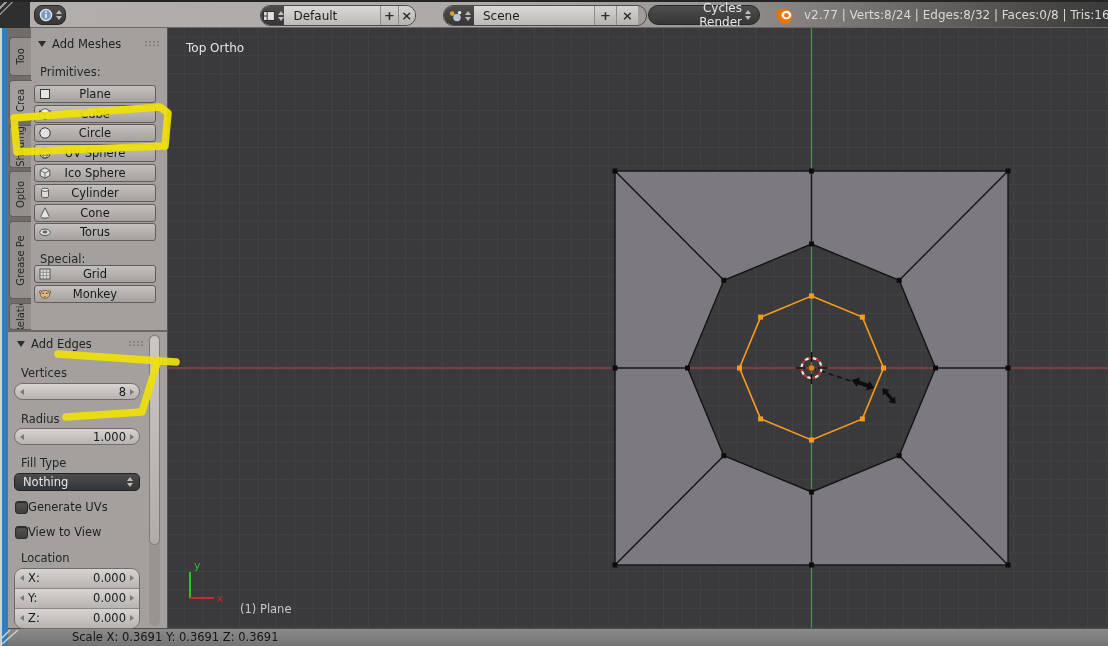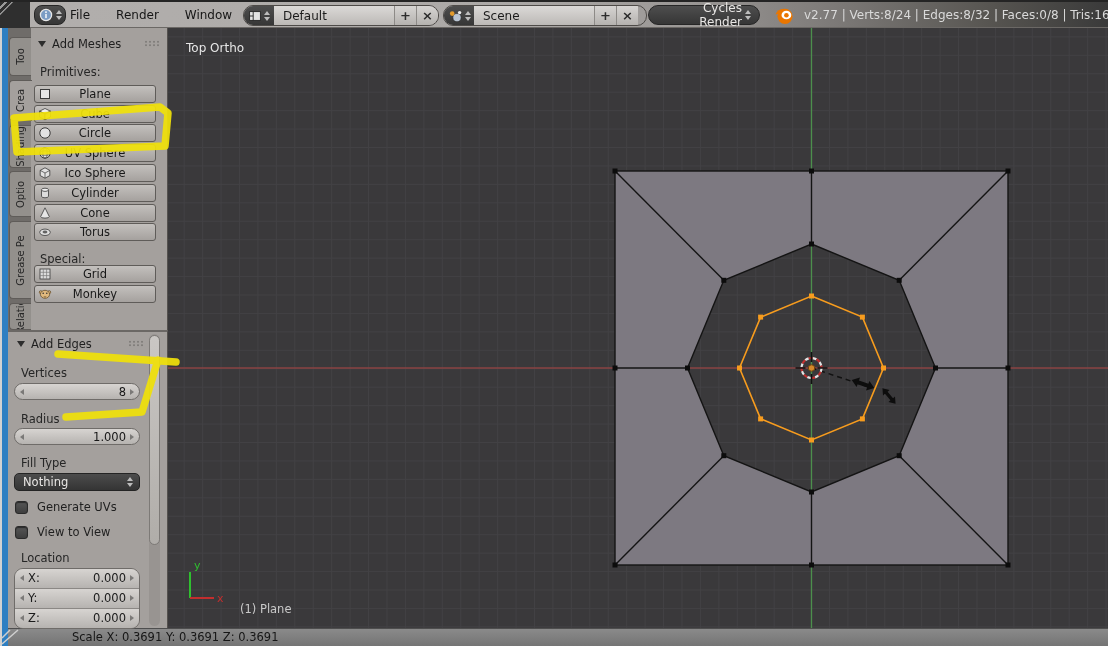--- a/index.html
+++ b/index.html
@@ -56,21 +56,21 @@
     background:linear-gradient(#d7d4d1,#b6b3b0);border:1px solid #6f6c69;box-sizing:border-box;
     display:flex;align-items:center;}
   .slider .val{position:absolute;right:13px;font-size:11.5px;color:#171717;}
   .arr-l{position:absolute;left:5px;width:0;height:0;border-top:3.5px solid transparent;border-bottom:3.5px solid transparent;border-right:4px solid rgba(30,30,30,.45);}
   .arr-r{position:absolute;right:5px;width:0;height:0;border-top:3.5px solid transparent;border-bottom:3.5px solid transparent;border-left:4px solid rgba(30,30,30,.45);}
   .ddark{position:absolute;left:6px;width:126px;height:18px;border-radius:5px;cursor:pointer;
     background:linear-gradient(#4c4c4c,#343434);border:1px solid #242424;box-sizing:border-box;
     display:flex;align-items:center;}
   .ddark .val{margin-left:8px;color:#e9e7e5;font-size:11.5px;}
   .ddark .updn{position:absolute;right:6px;}
-  .chkrow{position:absolute;left:7px;display:flex;align-items:center;gap:9px;cursor:pointer;}
+  .chkrow{position:absolute;left:7px;display:flex;align-items:center;cursor:pointer;}
   .chk{width:13px;height:13px;border-radius:3px;background:linear-gradient(#565656,#3e3e3e);
     border:1px solid #2a2a2a;box-shadow:inset 0 1px 1px rgba(0,0,0,.5);box-sizing:border-box;}
   .chkrow .lbl{font-size:11.5px;color:#1f1f1f;}
   .vecgroup{position:absolute;left:6px;width:126px;border:1px solid #6f6c69;border-radius:9px;overflow:hidden;box-sizing:border-box;}
   .vecrow{position:relative;height:19px;background:linear-gradient(#d7d4d1,#b6b3b0);cursor:pointer;}
   .vecrow + .vecrow{border-top:1px solid #8b8885;}
   .vecrow .ax{position:absolute;left:13px;line-height:18px;font-size:11.5px;color:#1b1b1b;}
   .vecrow .val{position:absolute;right:13px;line-height:18px;font-size:11.5px;color:#1b1b1b;}
   .scrollbar{position:absolute;left:141px;top:2px;width:11px;height:292px;border-radius:5.5px;background:rgba(0,0,0,.07);}
   .scrollthumb{position:absolute;left:0;top:1px;width:11px;height:210px;border-radius:5.5px;cursor:pointer;
@@ -106,28 +106,22 @@
         <circle cx="7" cy="7" r="5.6" fill="#7a9cc4" stroke="#e8e8e8" stroke-width="1.3"></circle>
         <rect x="6.3" y="5.9" width="1.4" height="4.2" fill="#ffffff"></rect>
         <circle cx="7" cy="4.1" r="0.95" fill="#ffffff"></circle>
       </svg>
       <span class="updn">
           <i class="u"></i>
           <i class="d"></i>
         </span>
     </div>
 
-    <div class="menu-row">
-      <span class="menu-item">File</span>
-      <span class="menu-item">Render</span>
-      <span class="menu-item">Window</span>
-      <span class="menu-item">Help</span>
-    </div>
-
-    <div class="grp" style="left:243px;width:196px;">
+
+    <div class="grp" style="left:260px;width:156px;">
       <div class="iconcell">
         <svg width="14" height="14" viewBox="0 0 14 14">
           <rect x="1.6" y="2.6" width="10.8" height="8.8" fill="#e2e2e2" stroke="#242424" stroke-width="0.9"></rect>
           <line x1="5.2" y1="2.6" x2="5.2" y2="11.4" stroke="#242424" stroke-width="0.9"></line>
           <line x1="1.6" y1="7" x2="5.2" y2="7" stroke="#242424" stroke-width="0.9"></line>
         </svg>
         <span class="updn">
             <i class="u"></i>
             <i class="d"></i>
           </span>

